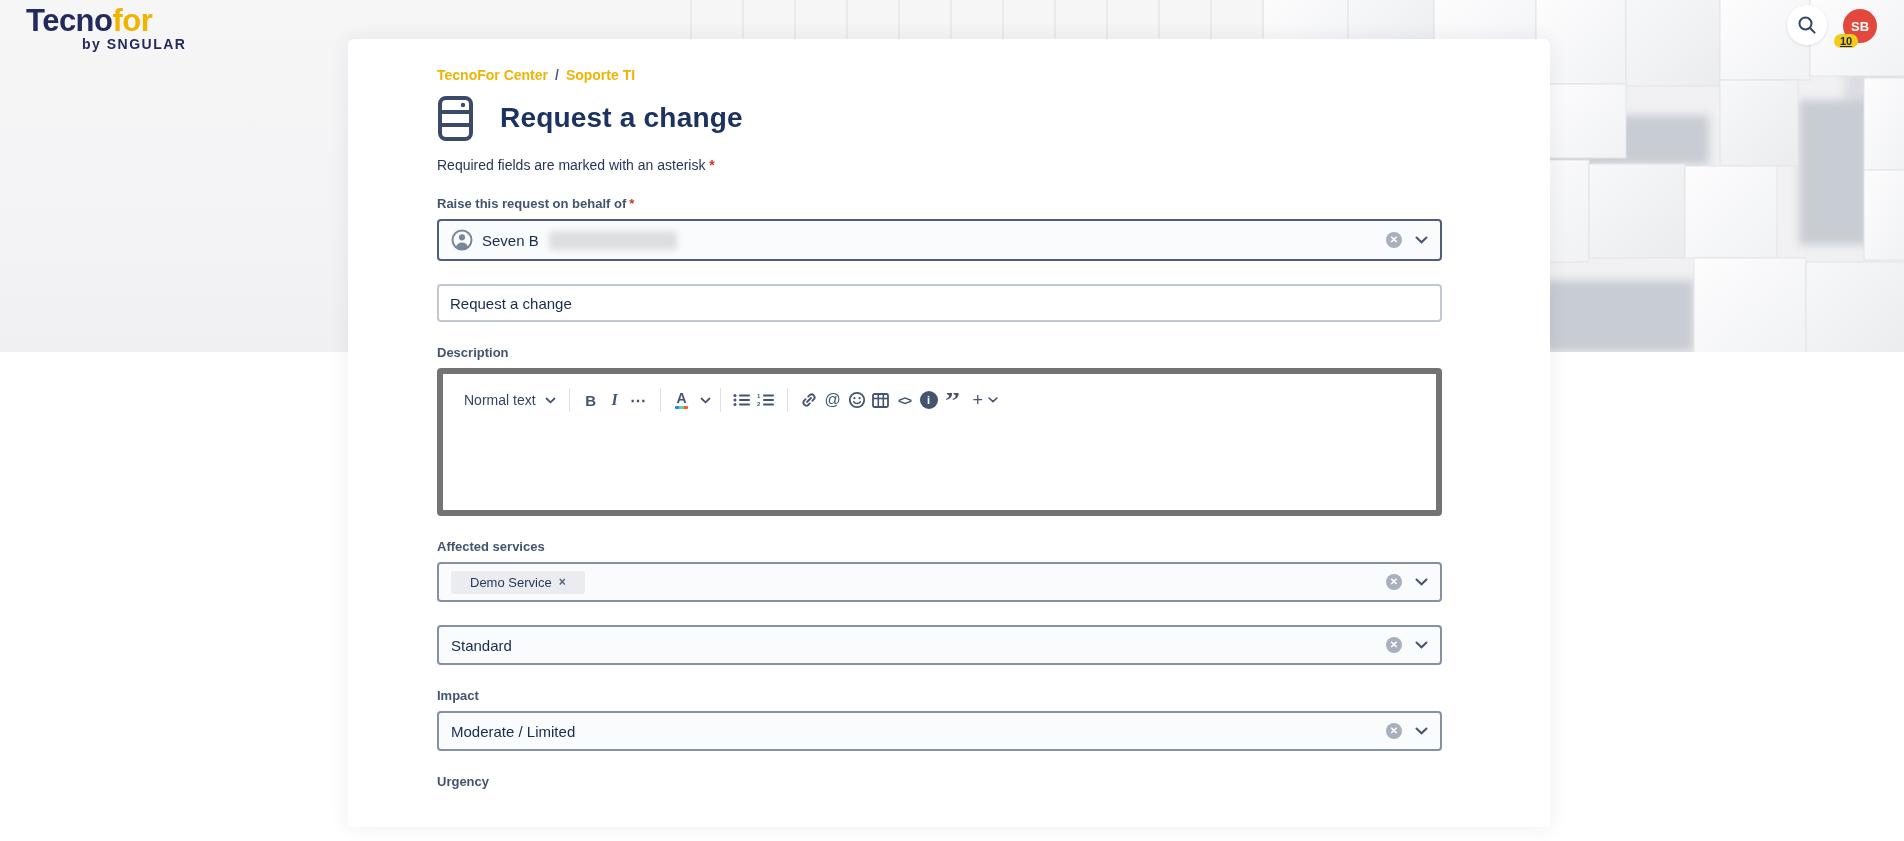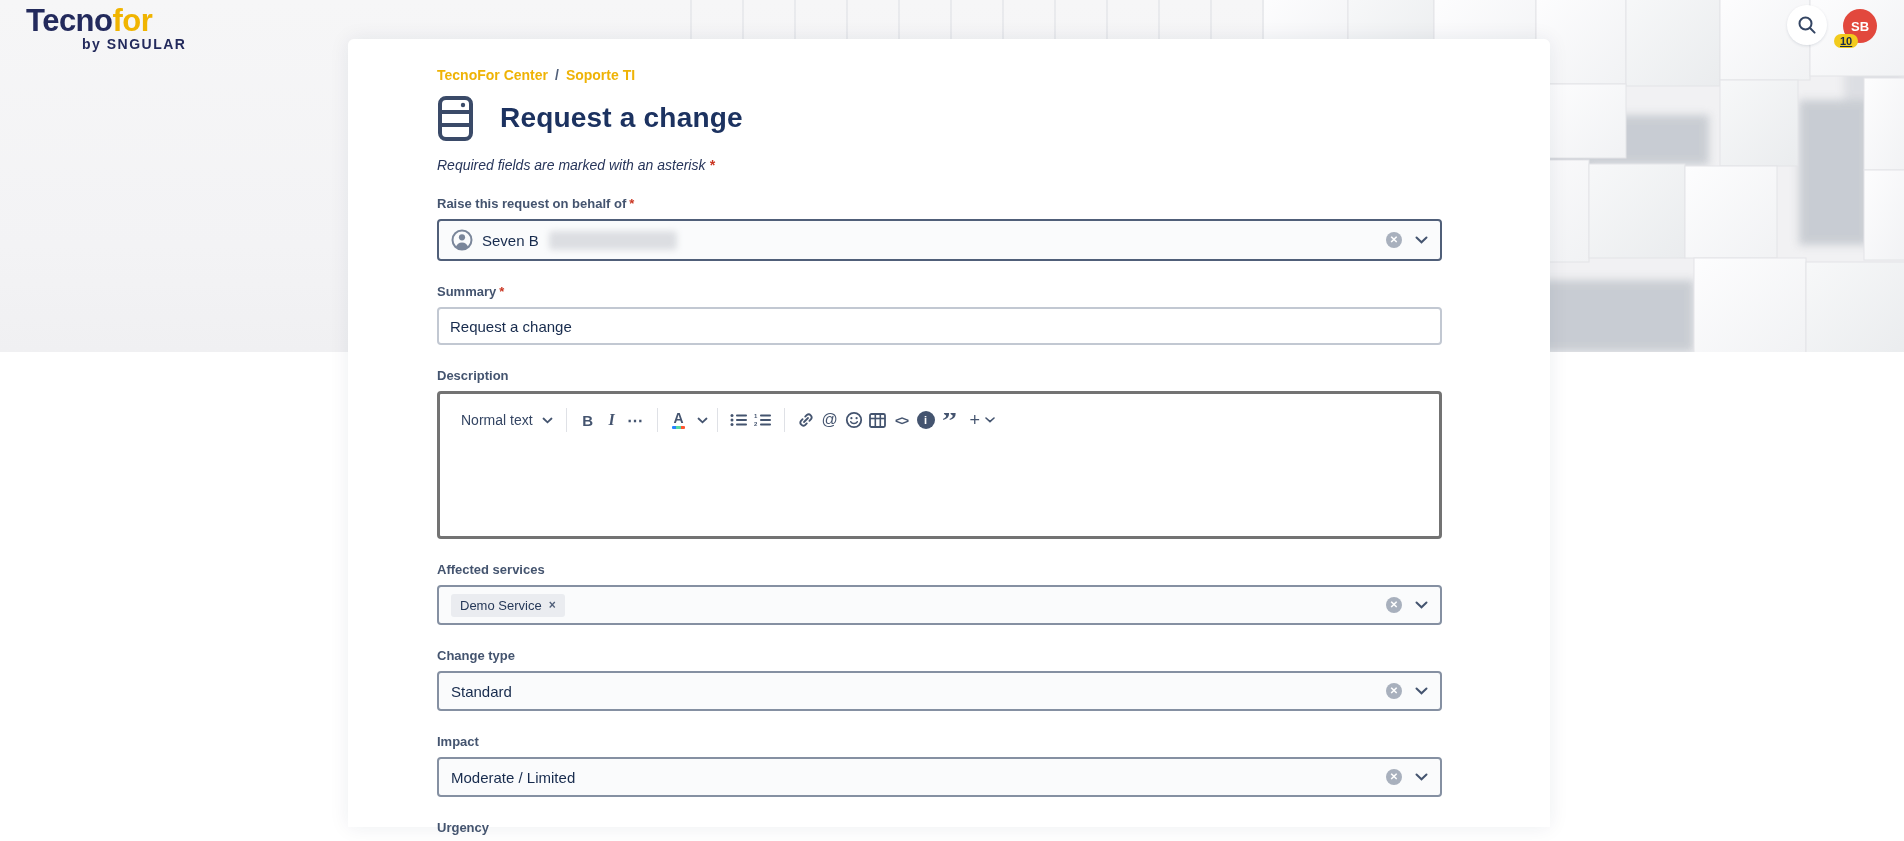--- a/index.html
+++ b/index.html
@@ -35,41 +35,41 @@
   .content { padding:28px 0 0 89px; width:1094px; }
 
   .breadcrumb { font-size:14px; font-weight:bold; color:#efb306; }
   .breadcrumb .sep { color:#505f79; font-weight:bold; margin:0 7px; }
   .breadcrumb a { color:#efb306; text-decoration:none; cursor:pointer; }
 
   .title-row { display:flex; align-items:center; margin-top:11px; height:48px; }
   .title-icon { margin-right:26px; display:flex; }
   .page-title { font-size:28px; font-weight:bold; color:#1c3260; letter-spacing:.2px; }
 
-  .required-note { margin-top:15px; font-size:14px; color:#27355a;font-style:italic; }
+  .required-note { margin-top:15px; font-size:14px; color:#27355a; }
   .req-star { color:#ca3521; font-weight:bold; }
 
   .fgroup { margin-top:23px; width:1005px; }
   .flabel { font-size:13px; font-weight:bold; color:#44546f; margin-bottom:8px; }
   .flabel .req-star { margin-left:3px; }
 
   .select-field { display:flex; align-items:center; height:40px; background:#fafbfc;
     border:2px solid #8590a2; border-radius:4px; padding:0 12px; cursor:pointer; }
   .select-field.focused { border-color:#505f79; height:42px; }
   .sel-text { font-size:15px; color:#172b4d; }
   .sel-right { margin-left:auto; display:flex; align-items:center; gap:13px; }
   .clear-btn { width:16px; height:16px; border-radius:50%; background:#a8b0bd; color:#fff;
     font-size:10px; font-weight:bold; line-height:16px; text-align:center; cursor:pointer; }
   .redacted { width:128px; height:19px; margin-left:10px; border-radius:4px; background:#dcdee2; filter:blur(3px); }
   .person-icon { margin-right:9px; display:flex; }
 
   .text-input { width:100%; height:38px; border:2px solid #c2c8d2; border-radius:4px; background:#fff;
     font-family:"Liberation Sans", sans-serif; font-size:15px; color:#172b4d; padding:0 11px; outline:none; }
 
-  .desc-box { width:1005px; height:148px; border:3px solid #737373; border-radius:4px; background:#fff; }
+  .desc-box { width:1005px; height:148px; border:6px solid #737373; border-radius:4px; background:#fff; }
   .toolbar { display:flex; align-items:center; padding:13px 0 0 17px; color:#44546f; }
   .tb-item { display:flex; align-items:center; justify-content:center; min-width:24px; height:26px;
     cursor:pointer; border-radius:3px; }
   .tb-divider { width:1px; height:24px; background:#dfe1e6; margin:0 9px; }
   .style-dd { display:flex; align-items:center; gap:9px; font-size:14px; color:#344563; padding:0 4px; cursor:pointer; }
   .tb-bold { font-size:15px; font-weight:bold; }
   .tb-italic { font-family:"Liberation Serif", serif; font-style:italic; font-weight:bold; font-size:16px; }
   .tb-more { font-size:16px; font-weight:bold; letter-spacing:1px; }
   .tb-color { flex-direction:column; gap:1px; }
   .tb-color .a { font-size:14px; font-weight:bold; line-height:13px; }
@@ -79,21 +79,21 @@
   .tb-mention { font-size:16px; }
   .tb-code { font-size:13px; font-weight:bold; letter-spacing:-1px; }
   .tb-info { width:18px; height:18px; border-radius:50%; background:#44546f; color:#fff;
     font-size:11px; font-weight:bold; line-height:18px; text-align:center; }
   .tb-quote { font-family:"Liberation Serif", serif; font-size:30px; font-weight:bold; line-height:10px;
     height:14px; overflow:hidden; }
   .tb-plus { display:flex; align-items:center; gap:5px; font-size:18px; cursor:pointer; }
   .gap8 { width:8px; }
 
   .chip { display:inline-flex; align-items:center; gap:7px; background:#eaecf0; border-radius:3px;
-    padding:4px 9px; font-size:13px; color:#253858; }
+    padding:4px 19px; font-size:13px; color:#253858; }
   .chip .x { font-size:12px; font-weight:bold; color:#505f79; cursor:pointer; }
 </style>
 </head>
 <body>
 
 <div class="page">
 
   <div class="banner">
     <div class="faint-cols"></div>
     <svg class="cubes" width="640" height="352" viewBox="0 0 640 352">
@@ -201,21 +201,20 @@
           <span class="sel-right">
             <span class="clear-btn">✕</span>
             <svg width="13" height="8" viewBox="0 0 13 8">
                 <path d="M1.5 1.5 L6.5 6.3 L11.5 1.5" fill="none" stroke="#44546f" stroke-width="2" stroke-linecap="round"></path>
               </svg>
           </span>
         </div>
       </div>
 
       <div class="fgroup">
-        <div class="flabel"><span>Summary</span><span class="req-star">*</span></div>
         <input class="text-input" type="text" value="Request a change" style="">
       </div>
 
       <div class="fgroup">
         <div class="flabel">Description</div>
         <div class="desc-box">
           <div class="toolbar">
             <span class="style-dd">
               <span>Normal text</span>
               <svg width="11" height="7" viewBox="0 0 11 7">
@@ -311,21 +310,20 @@
           <span class="sel-right">
             <span class="clear-btn">✕</span>
             <svg width="13" height="8" viewBox="0 0 13 8">
                 <path d="M1.5 1.5 L6.5 6.3 L11.5 1.5" fill="none" stroke="#44546f" stroke-width="2" stroke-linecap="round"></path>
               </svg>
           </span>
         </div>
       </div>
 
       <div class="fgroup">
-        <div class="flabel">Change type</div>
         <div class="select-field">
           <span class="sel-text">Standard</span>
           <span class="sel-right">
             <span class="clear-btn">✕</span>
             <svg width="13" height="8" viewBox="0 0 13 8">
                 <path d="M1.5 1.5 L6.5 6.3 L11.5 1.5" fill="none" stroke="#44546f" stroke-width="2" stroke-linecap="round"></path>
               </svg>
           </span>
         </div>
       </div>

